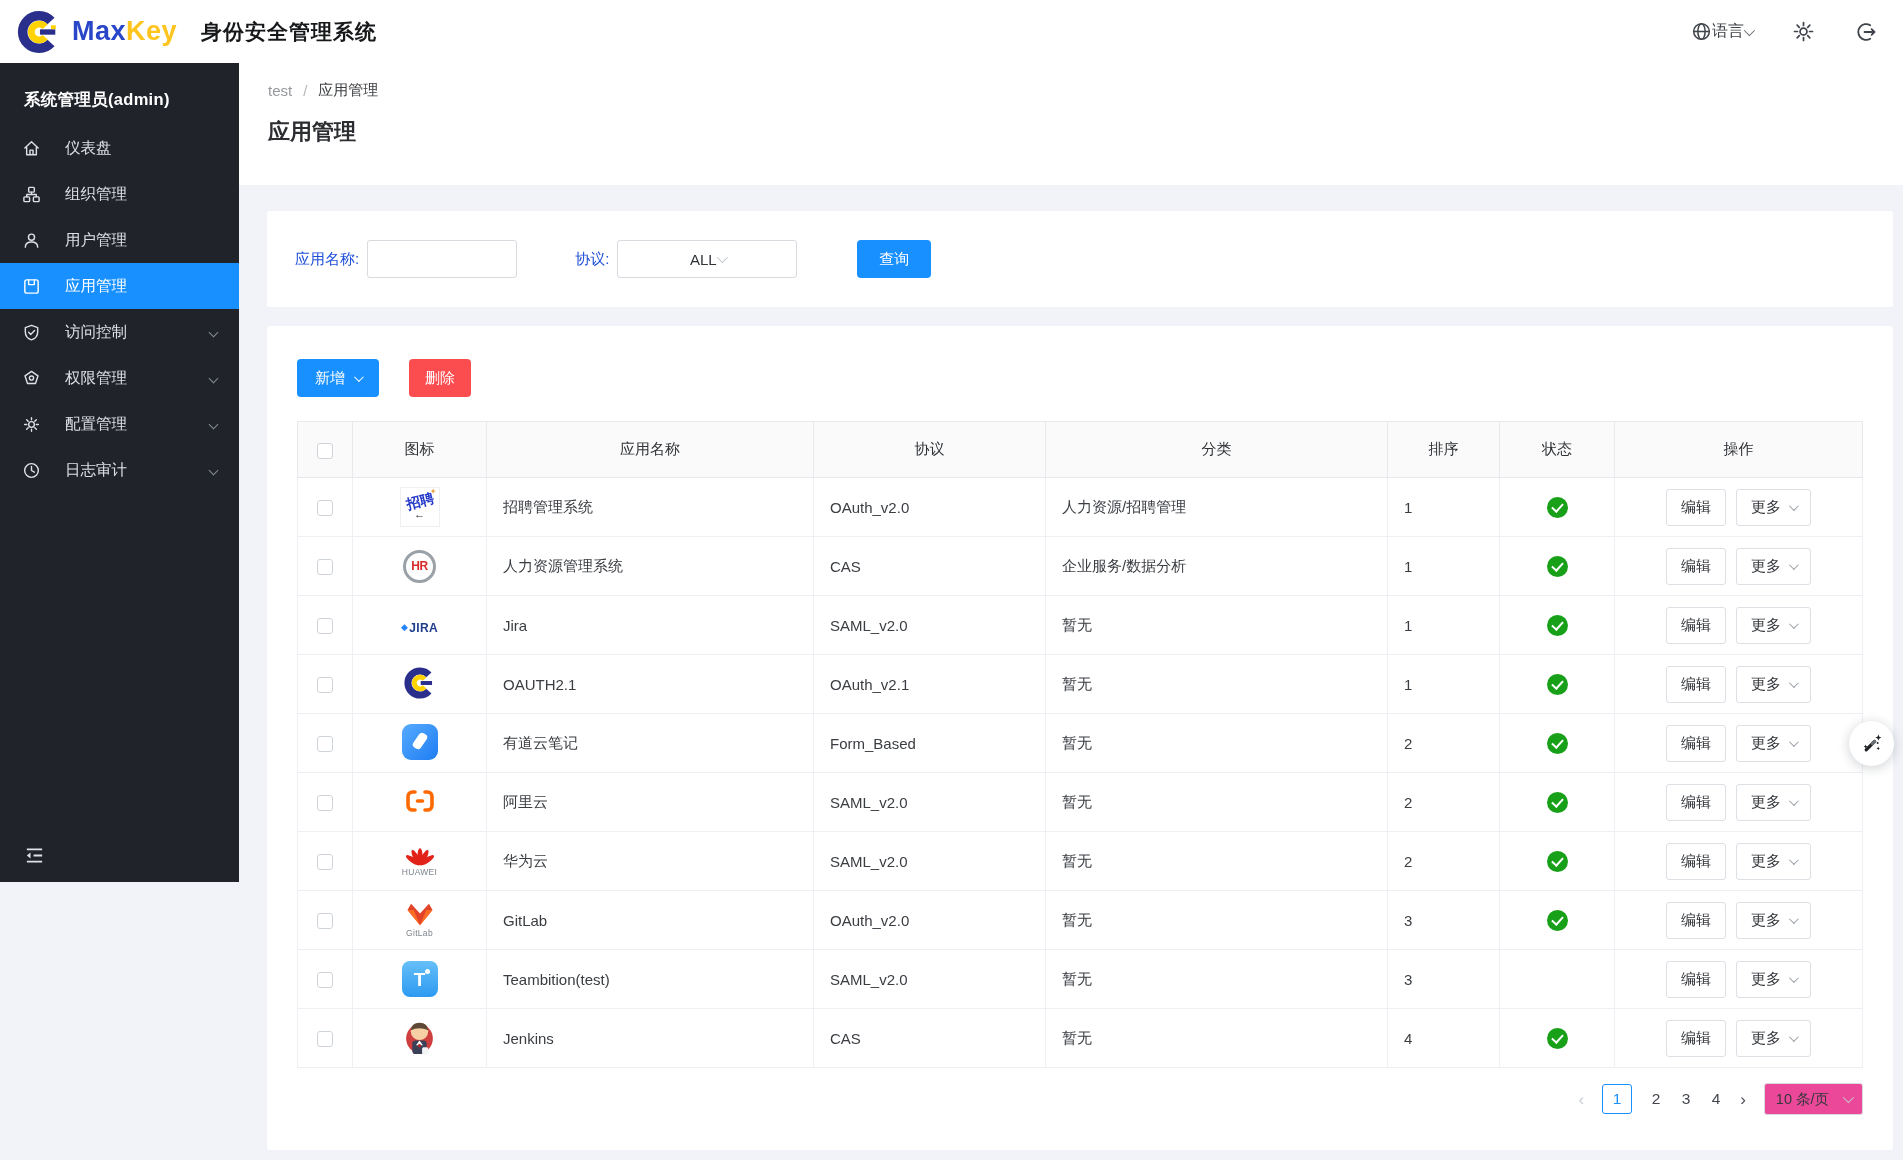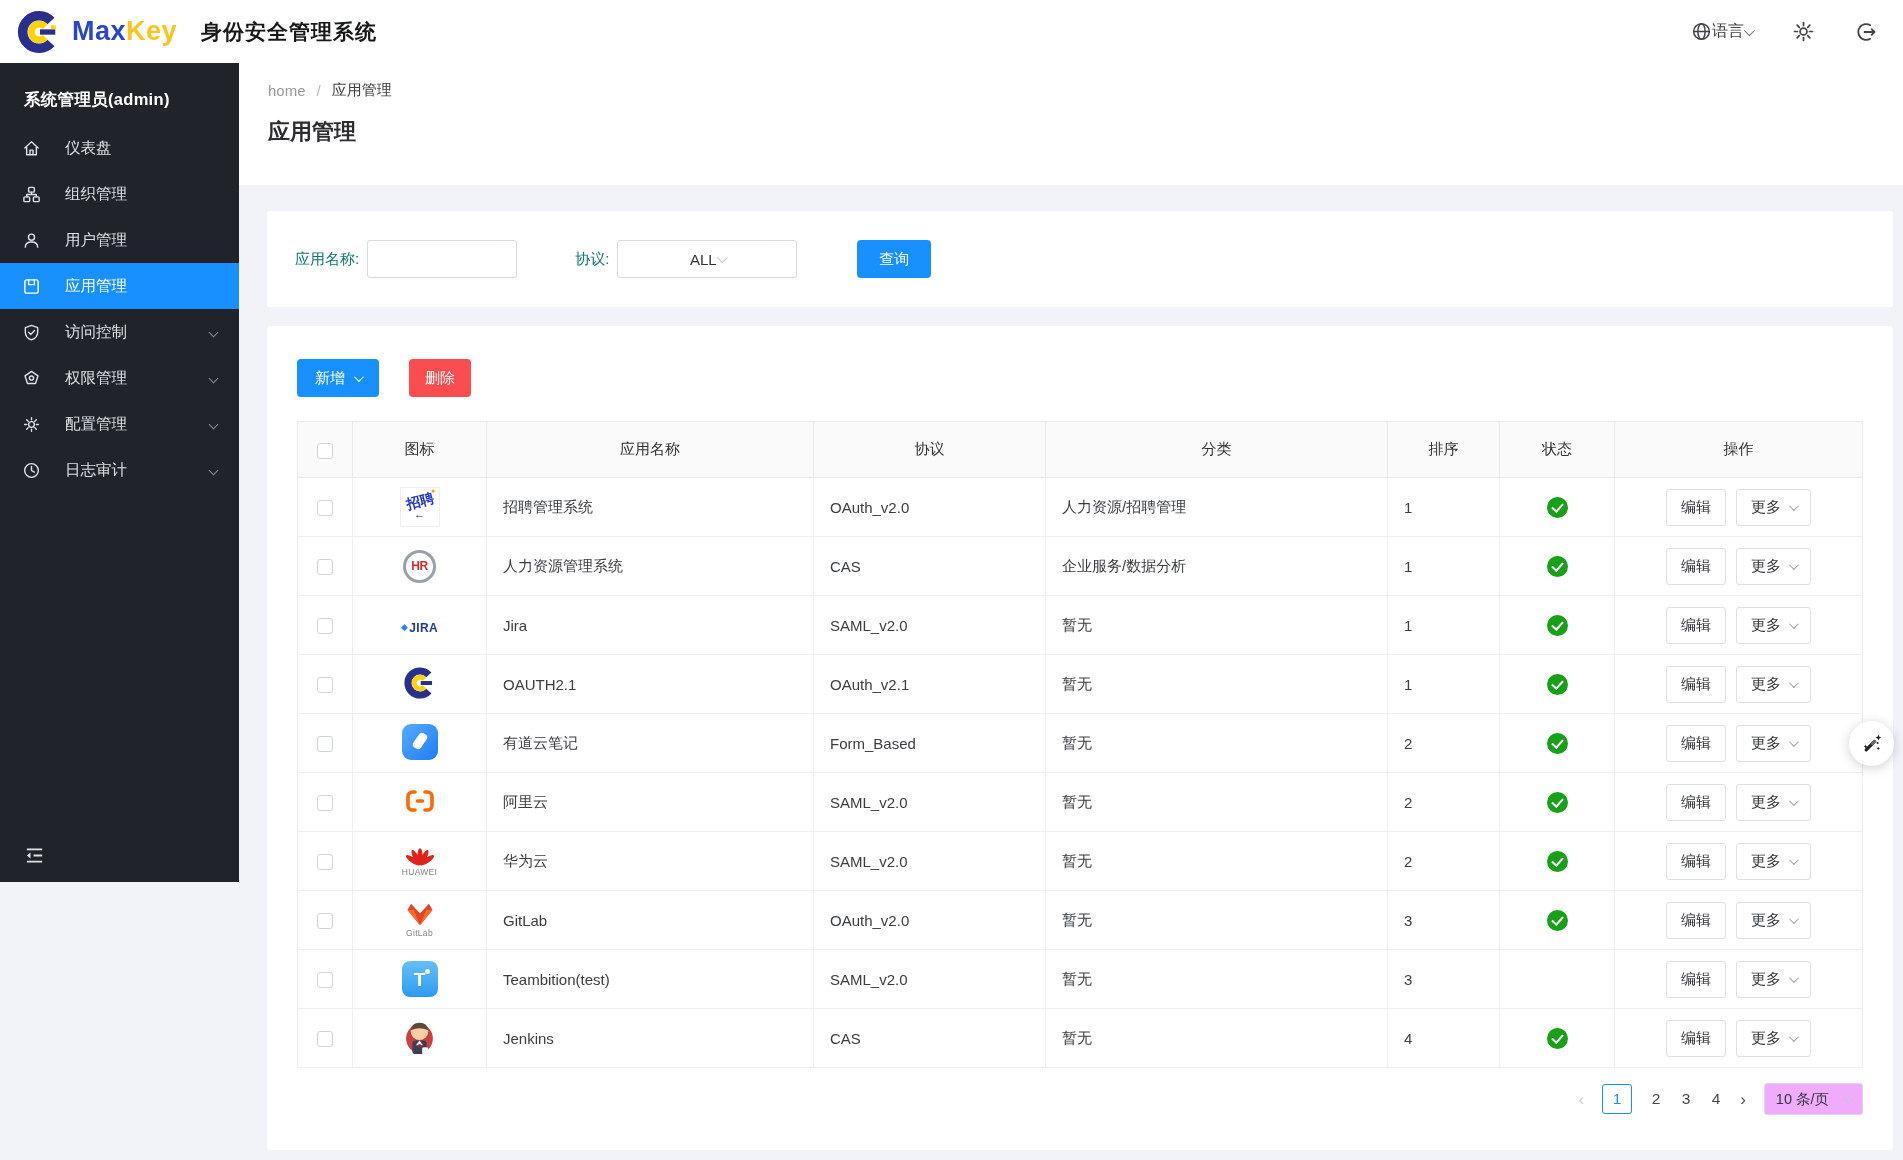--- a/index.html
+++ b/index.html
@@ -35,21 +35,21 @@
   .mi-chev{margin-left:auto;width:7px;height:7px;border-right:1.5px solid #858b94;border-bottom:1.5px solid #858b94;transform:rotate(45deg);}
   .collapse-btn{position:absolute;left:24px;bottom:12px;cursor:pointer;color:#dfe3e8;}
   
   .main{position:absolute;left:239px;top:63px;width:1664px;height:1097px;}
   .page-head{background:#fff;padding:18px 29px 0;height:122px;}
   .breadcrumb{display:flex;align-items:center;gap:11px;font-size:15px;}
   .bc-home{color:#97999c;cursor:pointer;} .bc-sep{color:#b4b6b9;} .bc-cur{color:#3e4043;}
   .page-title{margin-top:17px;font-size:22px;font-weight:600;color:#2b2d31;}
   .card{background:#fff;border-radius:3px;}
   .filter-card{margin:26px 10px 0 28px;height:96px;display:flex;align-items:center;padding:0 28px;}
-  .f-label{font-size:15px;color:#0f766e;}
+  .f-label{font-size:15px;color:#1d4ed8;}
   .f-input{width:150px;height:38px;border:1px solid #d7dade;border-radius:3px;margin-left:8px;padding:0 10px;font-size:15px;font-family:inherit;color:#333;outline:none;background:#fff;}
   .f-select{width:180px;height:38px;border:1px solid #d7dade;border-radius:3px;margin-left:8px;display:flex;align-items:center;justify-content:center;padding:0 12px;font-size:15px;color:#2f3338;cursor:pointer;background:#fff;}
   .ml-58{margin-left:58px;} 
   .btn{border:none;border-radius:4px;height:38px;display:inline-flex;align-items:center;justify-content:center;font-size:15px;font-family:inherit;cursor:pointer;}
   .btn-primary{background:var(--accent);color:#fff;padding:0 18px;}
   .btn-danger{background:var(--danger);color:#fff;padding:0 16px;}
   .search-btn{margin-left:60px;width:74px;}
   .table-card{margin:19px 10px 0 28px;height:824px;padding:33px 30px 0;}
   .toolbar{display:flex;gap:30px;margin-bottom:24px;}
   .toolbar .chev-white{margin-left:9px;width:7px;height:7px;}
@@ -79,21 +79,21 @@
   .aliyun svg{display:block;}
   .tb{width:36px;height:36px;border-radius:8px;background:linear-gradient(180deg,#66bff8,#2d9af1);position:relative;display:flex;align-items:center;justify-content:center;}
   .tb-t{color:#fff;font-weight:800;font-size:19px;}
   .tb-d{position:absolute;top:8px;right:8px;width:5px;height:5px;border-radius:50%;background:#fff;}
   
   .pagination{display:flex;align-items:center;justify-content:flex-end;margin-top:15px;gap:18px;font-size:15.5px;}
   .pg-arrow{font-size:17px;cursor:pointer;line-height:1;}
   .pg-prev{color:#c9ced6;} .pg-next{color:#4a4f57;}
   .pg-num{color:#43474d;cursor:pointer;min-width:12px;text-align:center;}
   .pg-cur{width:30px;height:30px;border:1px solid var(--accent);border-radius:3px;color:var(--accent);display:flex;align-items:center;justify-content:center;background:#fff;}
-  .pg-size{height:32px;border:1px solid #d7dade;border-radius:3px;padding:0 11px;display:flex;align-items:center;gap:14px;color:#34373c;font-size:14.5px;cursor:pointer;background:#f0abfc;}
+  .pg-size{height:32px;border:1px solid #d7dade;border-radius:3px;padding:0 11px;display:flex;align-items:center;gap:14px;color:#34373c;font-size:14.5px;cursor:pointer;background:#ec4899;}
   
   .wand-fab{position:absolute;left:1849px;top:721px;width:45px;height:45px;background:#fff;border-radius:50%;box-shadow:0 2px 12px rgba(30,40,60,.22);display:flex;align-items:center;justify-content:center;cursor:pointer;z-index:40;}
 </style>
 </head>
 <body>
 
 <header class="topbar">
   <div class="brand">
     <svg width="46" height="46" viewBox="0 0 48 48">
       <path d="M36.5 12.5 A17 17 0 1 0 36.5 35.5" stroke="#2b2f8c" stroke-width="10" fill="none"></path>
@@ -215,21 +215,21 @@
       <path d="M3 4.5h16M10 11h9M3 17.5h16"></path>
       <path d="M6.8 7.8 3 11l3.8 3.2z" fill="currentColor" stroke="none"></path>
     </svg>
   </span>
 </aside>
 
 <main class="main">
 
   <div class="page-head">
     <div class="breadcrumb">
-      <span class="bc-home">home</span>
+      <span class="bc-home">test</span>
       <span class="bc-sep">/</span>
       <span class="bc-cur">应用管理</span>
     </div>
     <h1 class="page-title">应用管理</h1>
   </div>
 
   <section class="card filter-card">
     <label class="f-label">应用名称:</label>
     <input class="f-input" type="text" value="" style="">
     <label class="f-label ml-58">协议:</label>

